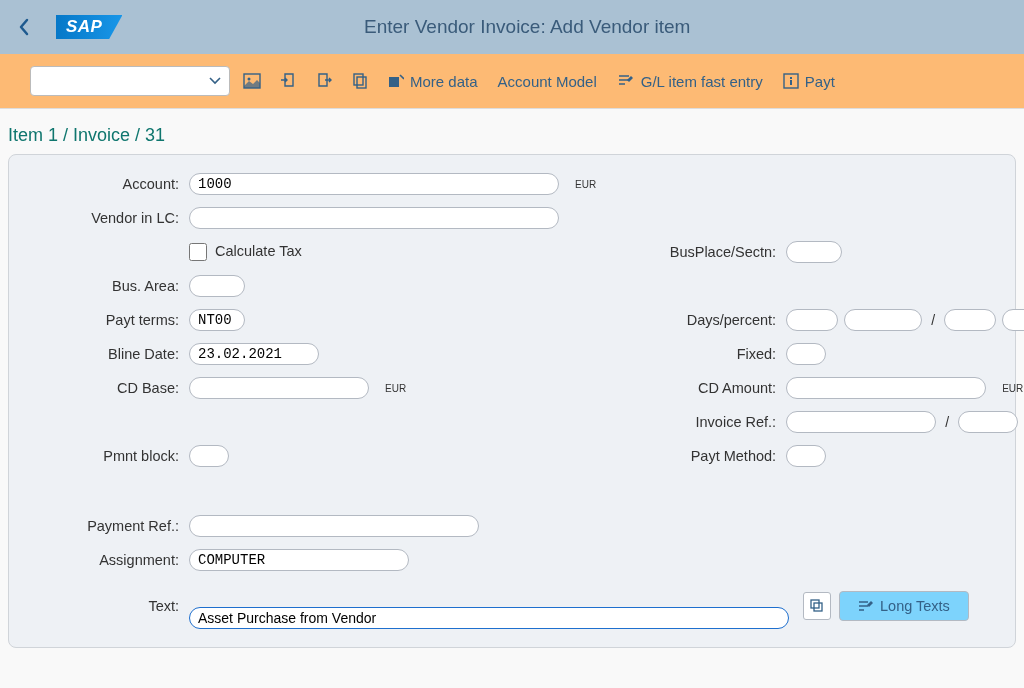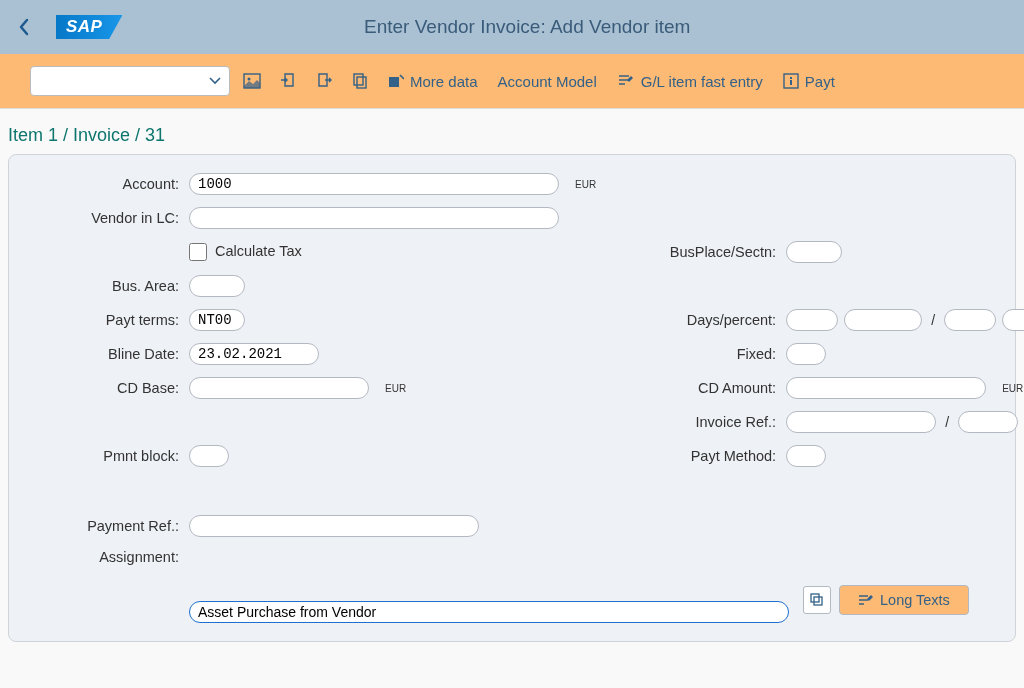--- a/index.html
+++ b/index.html
@@ -155,21 +155,21 @@
     border-radius: 3px;
     background: #fff;
     display: flex; align-items: center; justify-content: center;
     cursor: pointer;
     color: #346187;
   }
   .long-texts-btn {
     height: 30px;
     border: 1px solid #b3b9c2;
     border-radius: 4px;
-    background: #fdba74;
+    background: #7dd3fc;
     padding: 0 18px;
     display: flex; align-items: center; gap: 6px;
     color: #346187;
     font-size: 14.5px;
     cursor: pointer;
   }
   svg { display: block; }
 </style>
 </head>
 <body>
@@ -351,20 +351,23 @@
 
     <div class="lbl">Payment Ref.:</div>
     <div class="field">
         <input type="text" style="width: 290px;" value="">
       </div>
     <div class="spacer"></div>
       <div></div>
       <div></div>
 
     <div class="lbl">Assignment:</div>
+    <div class="field">
+        <input type="text" class="w-md" value="COMPUTER" style="">
+      </div>
     <div class="spacer"></div>
       <div></div>
       <div></div>
 
     <div class="lbl">Text:</div>
     <div class="field" style="grid-column: 2 / span 4;">
       <input type="text" class="w-txt highlight" style="font-family: Arial, sans-serif;" value="Asset Purchase from Vendor">
       <div class="text-row-extra">
         <div class="copy-btn">
           <svg width="14" height="14" viewBox="0 0 14 14">

